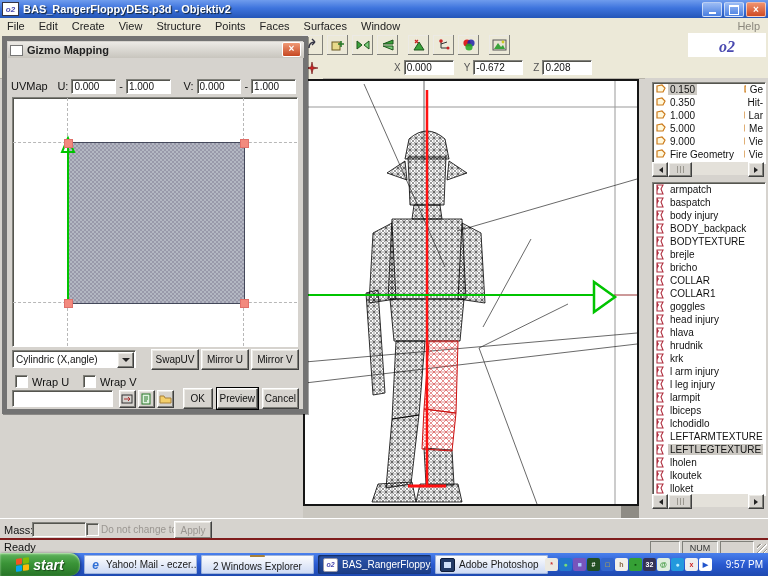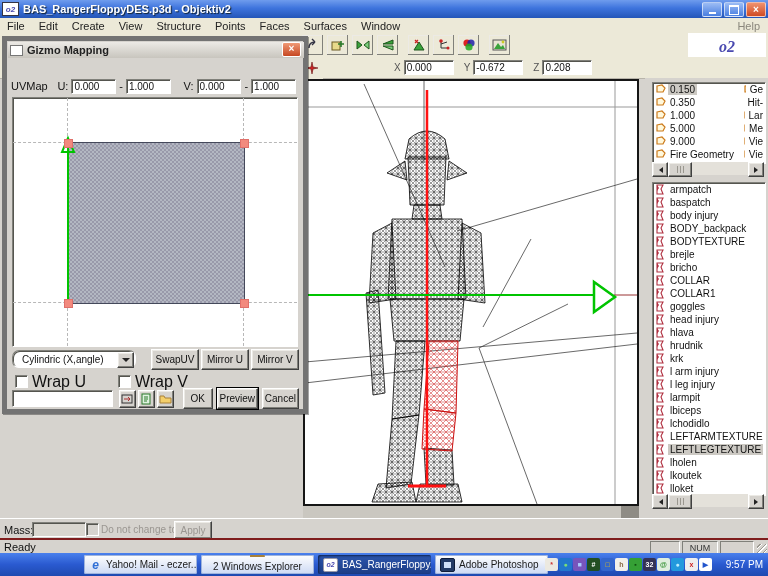--- a/index.html
+++ b/index.html
@@ -73,25 +73,25 @@
     border-color:#80807a #fff #fff #80807a;box-shadow:inset 1px 1px 0 #55554f;}
   .dashv{position:absolute;top:0;bottom:0;border-left:1px dashed #b8b8b8;}
   .dashh{position:absolute;left:0;right:0;border-top:1px dashed #b8b8b8;}
   #uvsquare{position:absolute;left:54px;top:44px;width:176px;height:160px;border:1px solid #44485a;
     background-color:#b3b7c2;
     background-image:linear-gradient(45deg,#99a 25%,transparent 25%,transparent 75%,#99a 75%),
                      linear-gradient(45deg,#99a 25%,transparent 25%,transparent 75%,#99a 75%);
     background-size:4px 4px;background-position:0 0,2px 2px;}
   .handle{position:absolute;width:7px;height:7px;background:#f28a7e;border:1px solid #e0706a;}
   #row1{left:5px;top:308px;width:287px;height:20px;display:flex;align-items:center;}
-  #dropdown{width:124px;height:18px;display:flex;align-items:center;position:relative;font-size:10px;padding-left:9px;box-sizing:border-box;background:#fff;border-radius:7px;}
+  #dropdown{width:124px;height:18px;display:flex;align-items:center;position:relative;font-size:10px;padding-left:3px;box-sizing:border-box;background:#fff;}
   #dropdown .dbtn{position:absolute;right:1px;top:1px;width:15px;height:14px;display:flex;align-items:center;justify-content:center;}
   .tri-d{width:0;height:0;border:4px solid transparent;border-top:4px solid #222;margin-top:4px;}
   .dlgbtn{height:19px;font-size:10px;display:flex;align-items:center;justify-content:center;}
-  #row2{left:8px;top:334px;height:13px;display:flex;align-items:center;gap:32px;font-size:16px;}
+  #row2{left:8px;top:334px;height:13px;display:flex;align-items:center;gap:14px;font-size:11px;}
   .cb{width:11px;height:11px;margin-right:4px;}
   #row3{left:5px;top:348px;width:287px;height:19px;display:flex;align-items:center;}
   .mini{width:17px;height:16px;margin-right:2px;display:flex;align-items:center;justify-content:center;}
   
   #massbar{left:0;top:518px;width:768px;height:20px;background:#d6d3ce;border-top:1px solid #fff;}
   #massbar .lbl{position:absolute;left:4px;top:5px;}
   #massfield{position:absolute;left:32px;top:3px;width:52px;height:13px;background:#d9d6cf;}
   #masscb{position:absolute;left:86px;top:4px;width:11px;height:11px;background:#d6d3ce;}
   #masscblbl{position:absolute;left:101px;top:5px;width:74px;overflow:hidden;white-space:nowrap;color:#9a9691;font-size:10px;}
   #applybtn{position:absolute;left:174px;top:2px;width:36px;height:16px;color:#9a9691;font-size:10px;
@@ -667,20 +667,29 @@
 
   <div class="abs" id="statusbar">
     <span class="ready">Ready</span>
     <span class="scell" style="right:88px;width:28px;"></span>
     <span class="scell" style="right:50px;width:34px;text-align:right;">NUM</span>
     <span class="scell" style="right:14px;width:32px;"></span>
     <span id="sgrip"></span>
   </div>
 
   <div class="abs" id="taskbar">
+    <span id="startbtn">
+      <span class="winflag">
+        <span style="background:#f35325"></span>
+          <span style="background:#81bc06"></span>
+        <span style="background:#05a6f0"></span>
+          <span style="background:#ffba08"></span>
+      </span>
+      <span>start</span>
+    </span>
     <span class="task" style="left:84px;width:113px;">
       <span class="ticon ie">e</span>
       <span>Yahoo! Mail - eczer...</span>
     </span>
     <span class="task" style="left:201px;width:113px;flex-direction:column;">
       <span class="folder"></span>
       <span>2 Windows Explorer</span>
       <span class="ddarrow"></span>
     </span>
     <span class="task active" style="left:318px;width:113px;">

